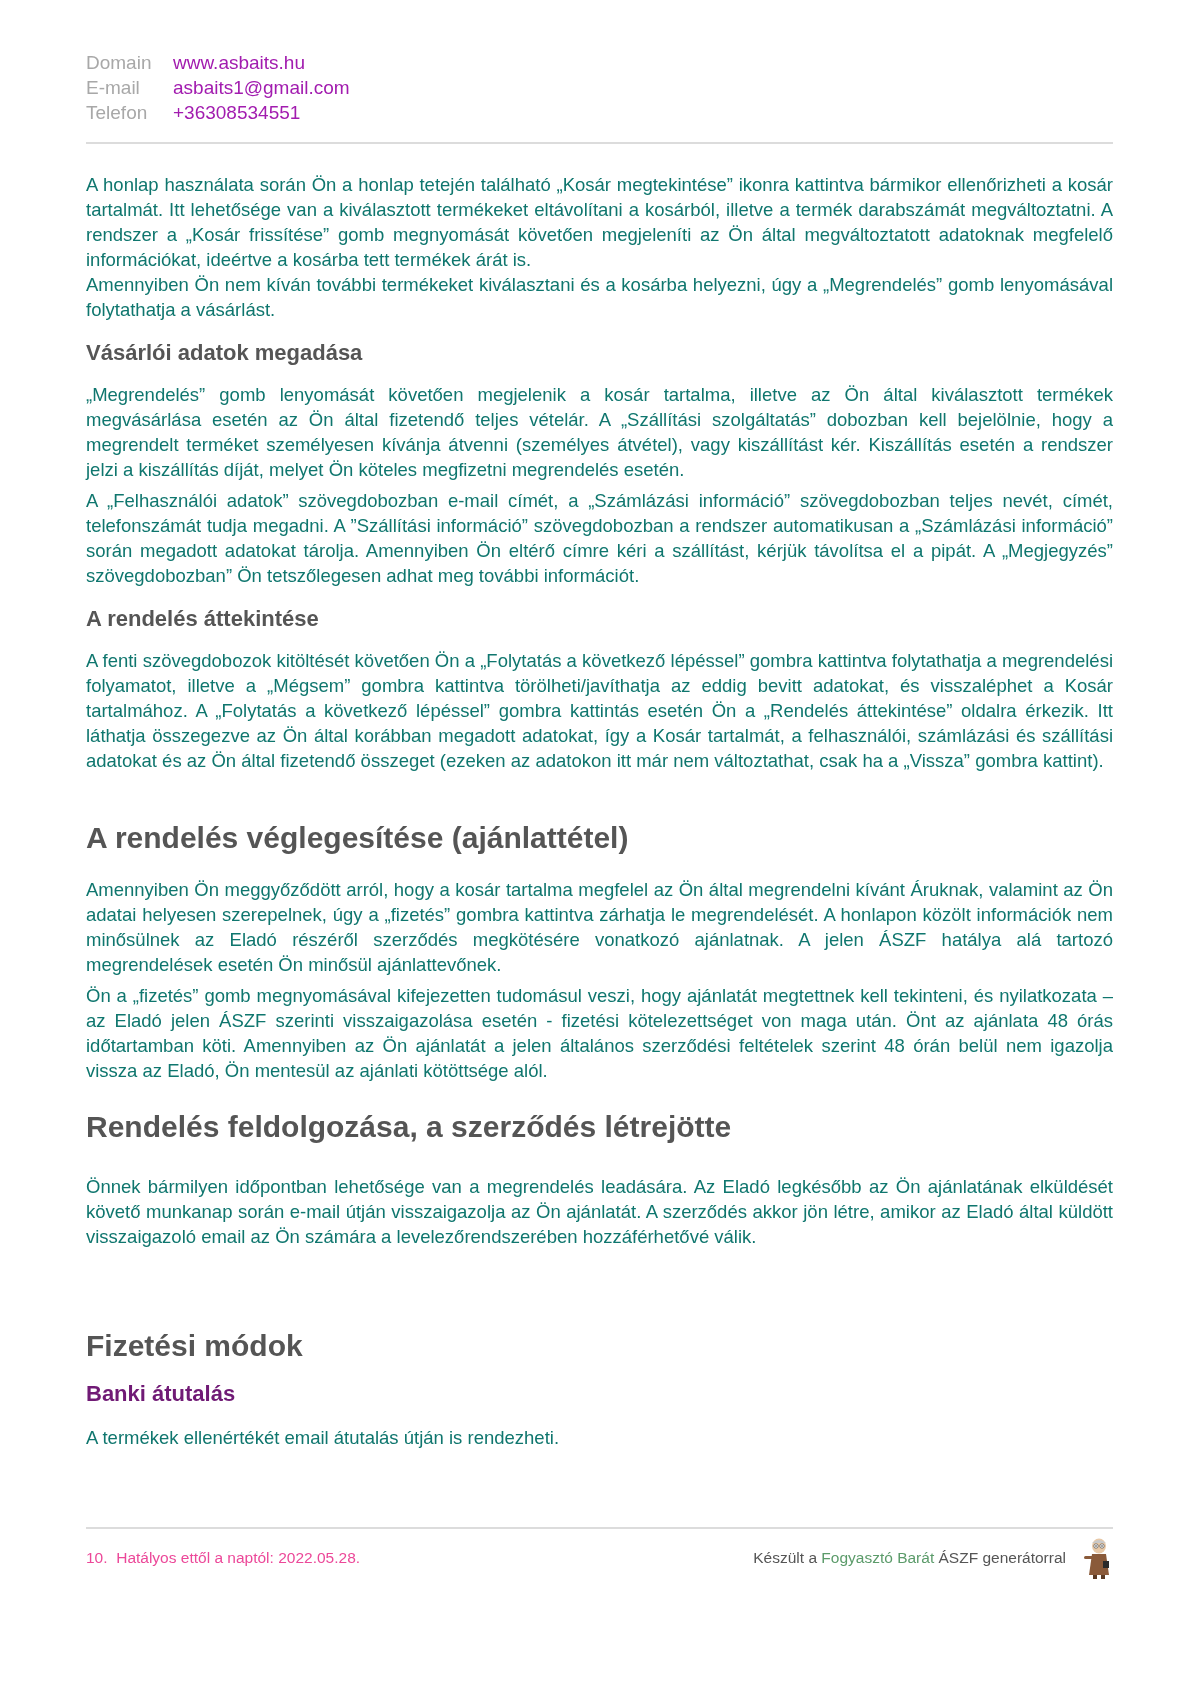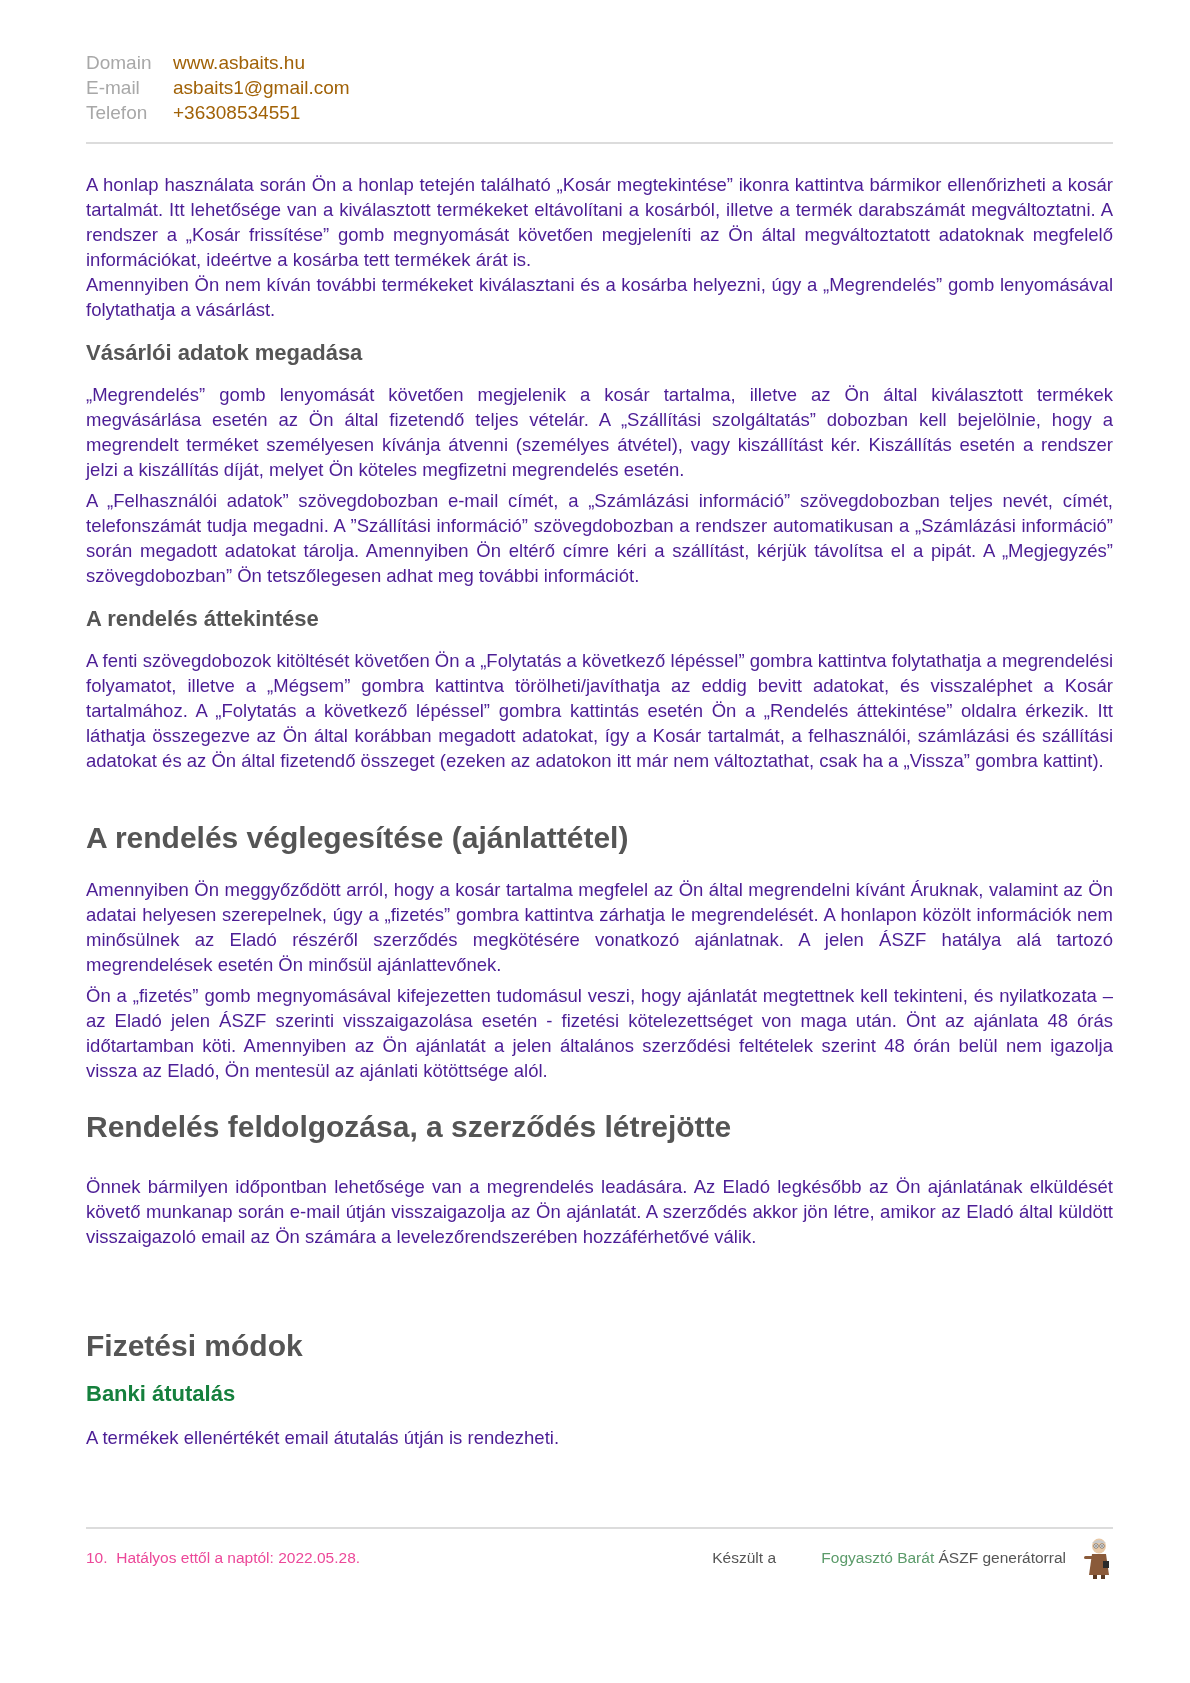--- a/index.html
+++ b/index.html
@@ -14,51 +14,51 @@
   }
   .page {
     position: absolute;
     left: 86px;
     top: 50px;
     width: 1027px;
   }
   .meta-table { font-size: 19px; line-height: 25px; }
   .meta-row { display: flex; }
   .meta-label { width: 87px; color: #a8a8a8; }
-  .meta-value { color: #a16207; }
+  .meta-value { color: #a21caf; }
   .divider {
     height: 2px;
     background: #dcdcdc;
     margin-top: 17px;
     margin-bottom: 28px;
   }
   p.body {
     font-size: 18.5px;
     line-height: 25px;
     text-align: justify;
-    color: #4c1d95;
+    color: #0f766e;
   }
   p.body.gap { margin-top: 6px; }
   h4.sub {
     font-size: 22px;
     font-weight: bold;
     color: #555555;
     margin-top: 18px;
     margin-bottom: 16px;
   }
   h2.section {
     font-size: 30px;
     font-weight: bold;
     color: #555555;
     line-height: 34px;
   }
   h3.subsection {
     font-size: 22px;
     font-weight: bold;
-    color: #15803d;
+    color: #701a75;
   }
   .s1 { margin-top: 48px; margin-bottom: 22px; }
   .s2 { margin-top: 27px; margin-bottom: 30px; }
   .s3 { margin-top: 80px; margin-bottom: 18px; }
   .s4 { margin-bottom: 18px; }
   .footer-line {
     position: absolute;
     left: 86px;
     top: 1527px;
     width: 1027px;
@@ -72,21 +72,21 @@
     font-size: 15.5px;
     color: #ec4899;
   }
   .footer-right {
     position: absolute;
     right: 124px;
     top: 1549px;
     font-size: 15.5px;
     color: #555555;
   }
-  .footer-right .brand { color: #5b9b6a; margin-left: 41px; }
+  .footer-right .brand { color: #5b9b6a; }
   .mascot {
     position: absolute;
     left: 1082px;
     top: 1537px;
     width: 34px;
     height: 44px;
   }
 </style>
 </head>
 <body>

